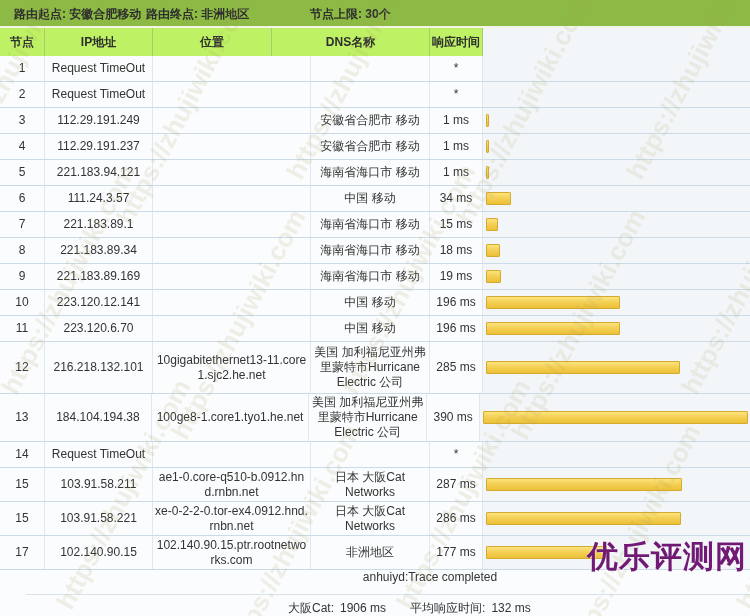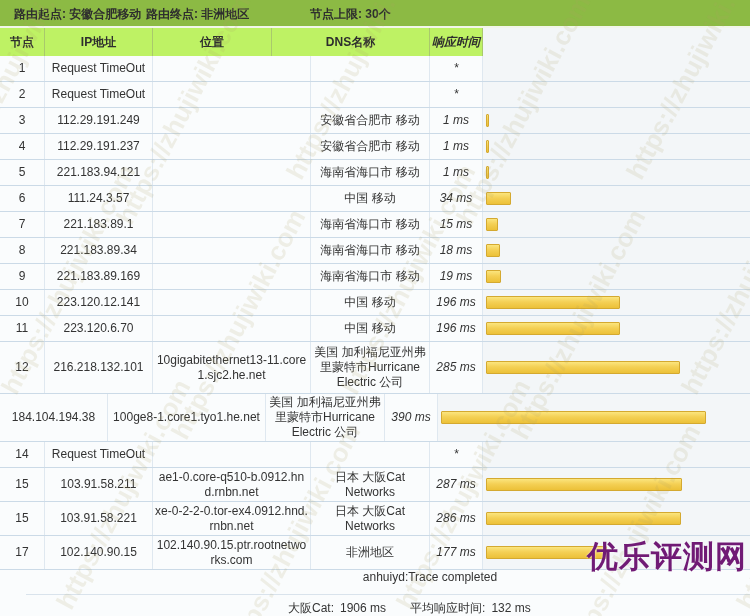--- a/index.html
+++ b/index.html
@@ -23,21 +23,21 @@
   .th{display:flex;align-items:center;justify-content:center;height:100%;
        border-right:1px solid #A9C96C;box-sizing:border-box;}
   .tr{display:flex;box-sizing:border-box;border-bottom:1px solid #CBDAE7;background:#FAFCFD;
        font-size:12px;}
   .td{display:flex;align-items:center;justify-content:center;text-align:center;
       border-right:1px solid #DFE8F0;box-sizing:border-box;line-height:1.25;padding:1px 2px;}
   .c-node{width:45px;}
   .c-ip{width:108px;}
   .c-dns{width:158px;word-break:break-all;}
   .c-loc{width:119px;}
-  .c-time{width:53px;font-style:italic;}
+  .c-time{width:53px;}
   .c-bar{flex:1;justify-content:flex-start;background:#F3F6F8;border-right:none;padding-left:3px;}
   .bar{height:11px;border:1px solid #D4A930;border-radius:1px;
        background:linear-gradient(180deg,#FBE57E 0%,#F4D055 45%,#ECC138 100%);}
   .h-sm{height:26px;}
   .h-xl{height:52px;}
   .h-xl2{height:48px;}
   .h-lg{height:34px;}
   
   .status-row{height:25px;box-sizing:border-box;border-bottom:1px solid #D9E3EC;
       display:flex;align-items:flex-start;justify-content:center;padding-left:84px;
@@ -199,20 +199,21 @@
         <div class="td c-node">12</div>
         <div class="td c-ip">216.218.132.101</div>
         <div class="td c-dns">10gigabitethernet13-11.core1.sjc2.he.net</div>
         <div class="td c-loc">美国 加利福尼亚州弗里蒙特市Hurricane Electric 公司</div>
         <div class="td c-time">285 ms</div>
         <div class="td c-bar">
           <div class="bar" style="width: 192px;"></div>
         </div>
       </div>
       <div class="tr h-xl2">
+        <div class="td c-node">13</div>
         <div class="td c-ip">184.104.194.38</div>
         <div class="td c-dns">100ge8-1.core1.tyo1.he.net</div>
         <div class="td c-loc">美国 加利福尼亚州弗里蒙特市Hurricane Electric 公司</div>
         <div class="td c-time">390 ms</div>
         <div class="td c-bar">
           <div class="bar" style="width: 263px;"></div>
         </div>
       </div>
       <div class="tr h-sm">
         <div class="td c-node">14</div>

